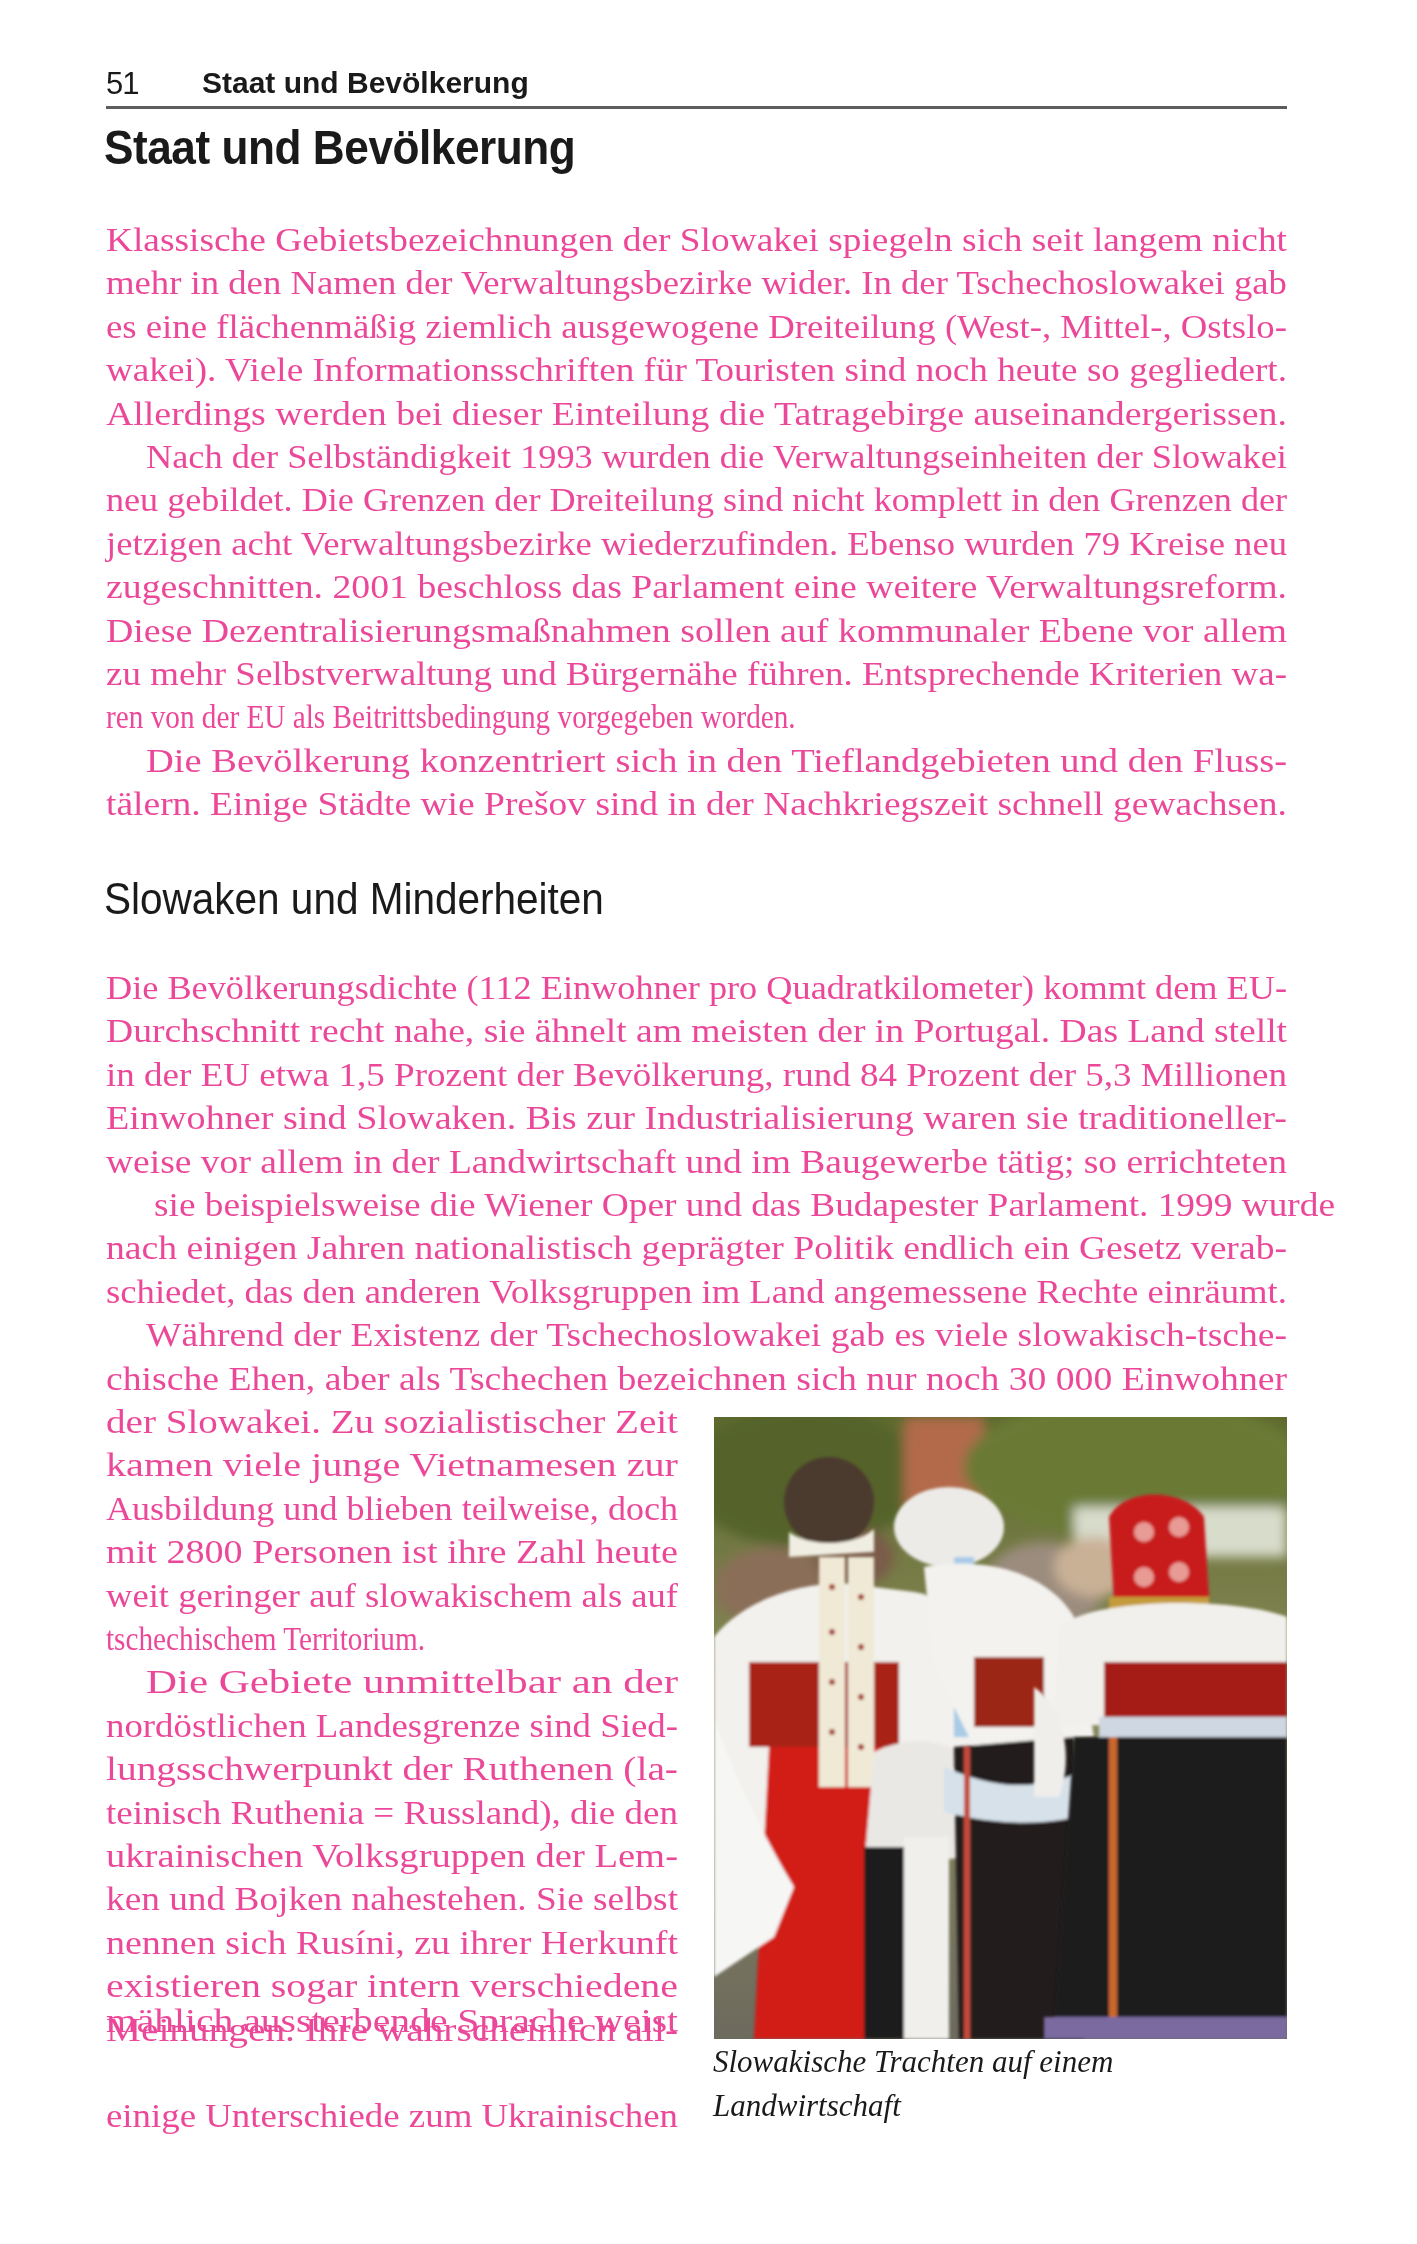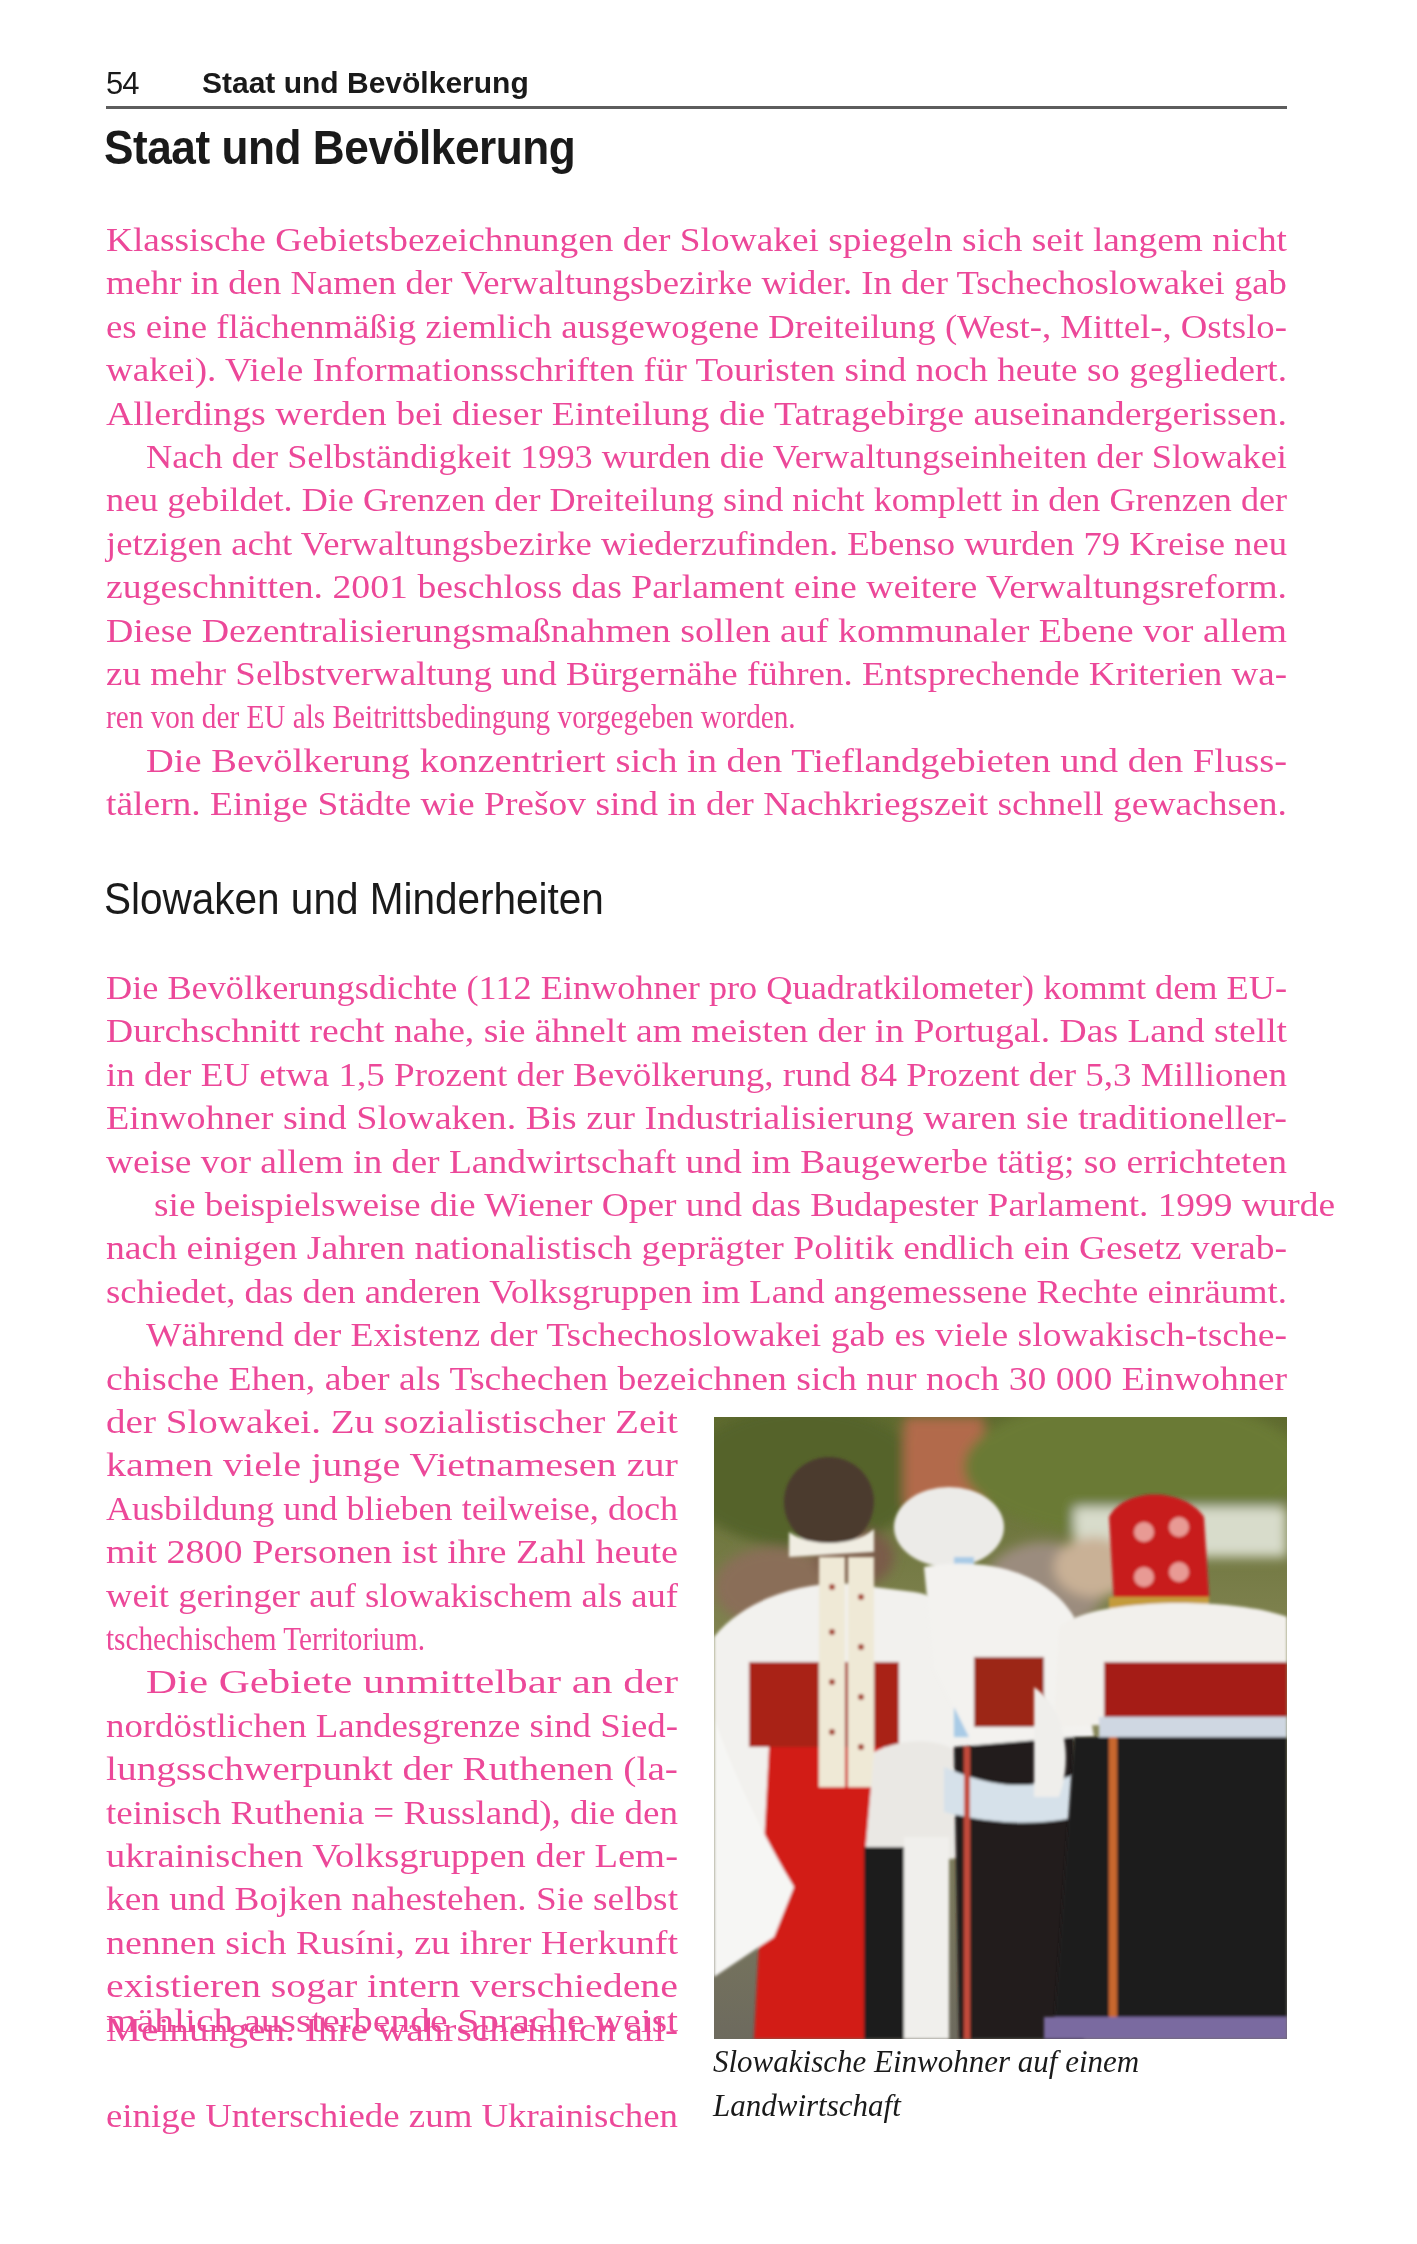--- a/index.html
+++ b/index.html
@@ -25,21 +25,21 @@
   .photo { position: absolute; left: 714px; top: 1417px; width: 573px; height: 622px; overflow: hidden; background: #6f7a3e; }
   .caption { position: absolute; left: 713px; font-family: "Liberation Serif", "DejaVu Serif", serif;
     font-style: italic; font-size: 31px; line-height: 44px; color: #1a1a1a; white-space: nowrap; }
 </style>
 </head>
 <body>
 
 <div class="page">
 
   <div class="running-head">
-    <span class="page-num">54</span>
+    <span class="page-num">51</span>
     <span class="running-title">Staat und Bevölkerung</span>
   </div>
 
   <div class="h1">Staat und Bevölkerung</div>
 
   <div id="sec-lines">
       <div class="line full" style="top: 218px; padding-left: 0px;"><span class="txt" style="transform: scaleX(1.0991);">Klassische Gebietsbezeichnungen der Slowakei spiegeln sich seit langem nicht</span></div>
       <div class="line full" style="top: 261.4px; padding-left: 0px;"><span class="txt" style="transform: scaleX(1.0791);">mehr in den Namen der Verwaltungsbezirke wider. In der Tschechoslowakei gab</span></div>
       <div class="line full" style="top: 304.8px; padding-left: 0px;"><span class="txt" style="transform: scaleX(1.081);">es eine flächenmäßig ziemlich ausgewogene Dreiteilung (West-, Mittel-, Ostslo-</span></div>
       <div class="line full" style="top: 348.2px; padding-left: 0px;"><span class="txt" style="transform: scaleX(1.0924);">wakei). Viele Informationsschriften für Touristen sind noch heute so gegliedert.</span></div>
@@ -160,16 +160,16 @@
         <rect x="390" y="245" width="183" height="55" fill="#a51e14"></rect>
         <rect x="385" y="300" width="188" height="22" fill="#cfd7e2"></rect>
         <path d="M360 320 L573 320 L573 610 L340 610 Z" fill="#1e1c1c"></path>
         <rect x="395" y="320" width="8" height="290" fill="#c9682e"></rect>
         <rect x="330" y="600" width="243" height="22" fill="#7a6aa0"></rect>
         <path d="M320 270 C350 290 360 340 345 380 L320 380 Z" fill="#efeeeb"></path>
       </g>
     </svg>
   </div>
 
-  <div class="caption" style="top:2040px;">Slowakische Einwohner auf einem</div>
+  <div class="caption" style="top:2040px;">Slowakische Trachten auf einem</div>
   <div class="caption" style="top:2084px;">Landwirtschaft</div>
 
 </div>
 
 </body></html>

